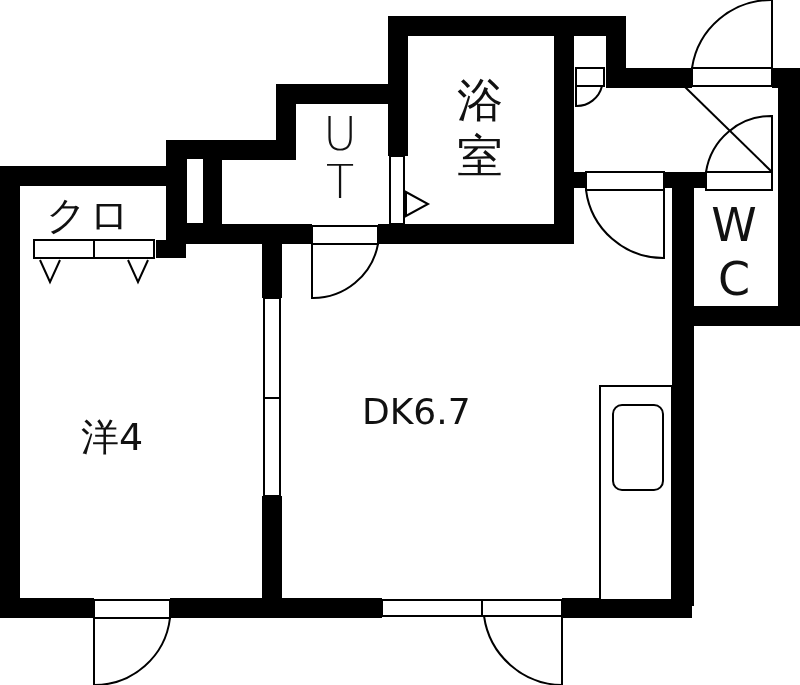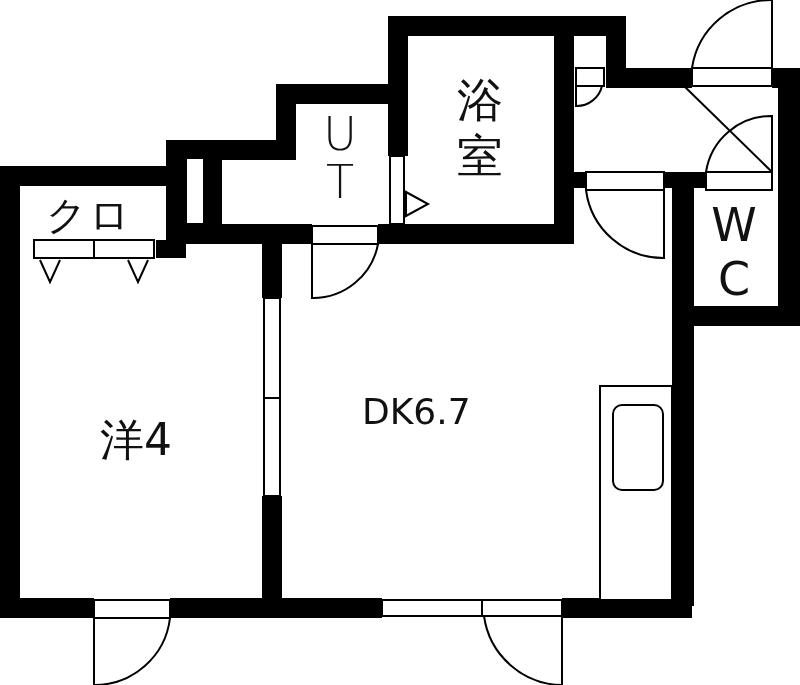--- a/index.html
+++ b/index.html
@@ -14,21 +14,21 @@
     font-family: "DejaVu Sans", "Liberation Sans", sans-serif;
     color: #111111;
     line-height: 1;
     white-space: nowrap;
     text-align: center;
   }
   .lbl-closet { left: 46px; top: 195px; font-size: 40px; letter-spacing: 2px; }
   .lbl-ut { left: 320px; top: 110px; font-size: 46px; width: 40px; text-align: center; line-height: 48px; font-weight: 300; }
   .lbl-bath { left: 450px; top: 72px; font-size: 46px; width: 60px; text-align: center; line-height: 56px; }
   .lbl-wc { left: 706px; top: 198px; font-size: 46px; width: 56px; text-align: center; line-height: 54px; }
-  .lbl-western { left: 100px; top: 418px; font-size: 44px; }
+  .lbl-western { left: 81px; top: 418px; font-size: 38px; }
   .lbl-dk { left: 362px; top: 394px; font-size: 36px; }
 </style>
 </head>
 <body>
 
 <svg id="plan" viewBox="0 0 800 685" xmlns="http://www.w3.org/2000/svg">
 
   <g>
 
     <rect class="wall" x="0" y="166" width="20" height="450"></rect>

